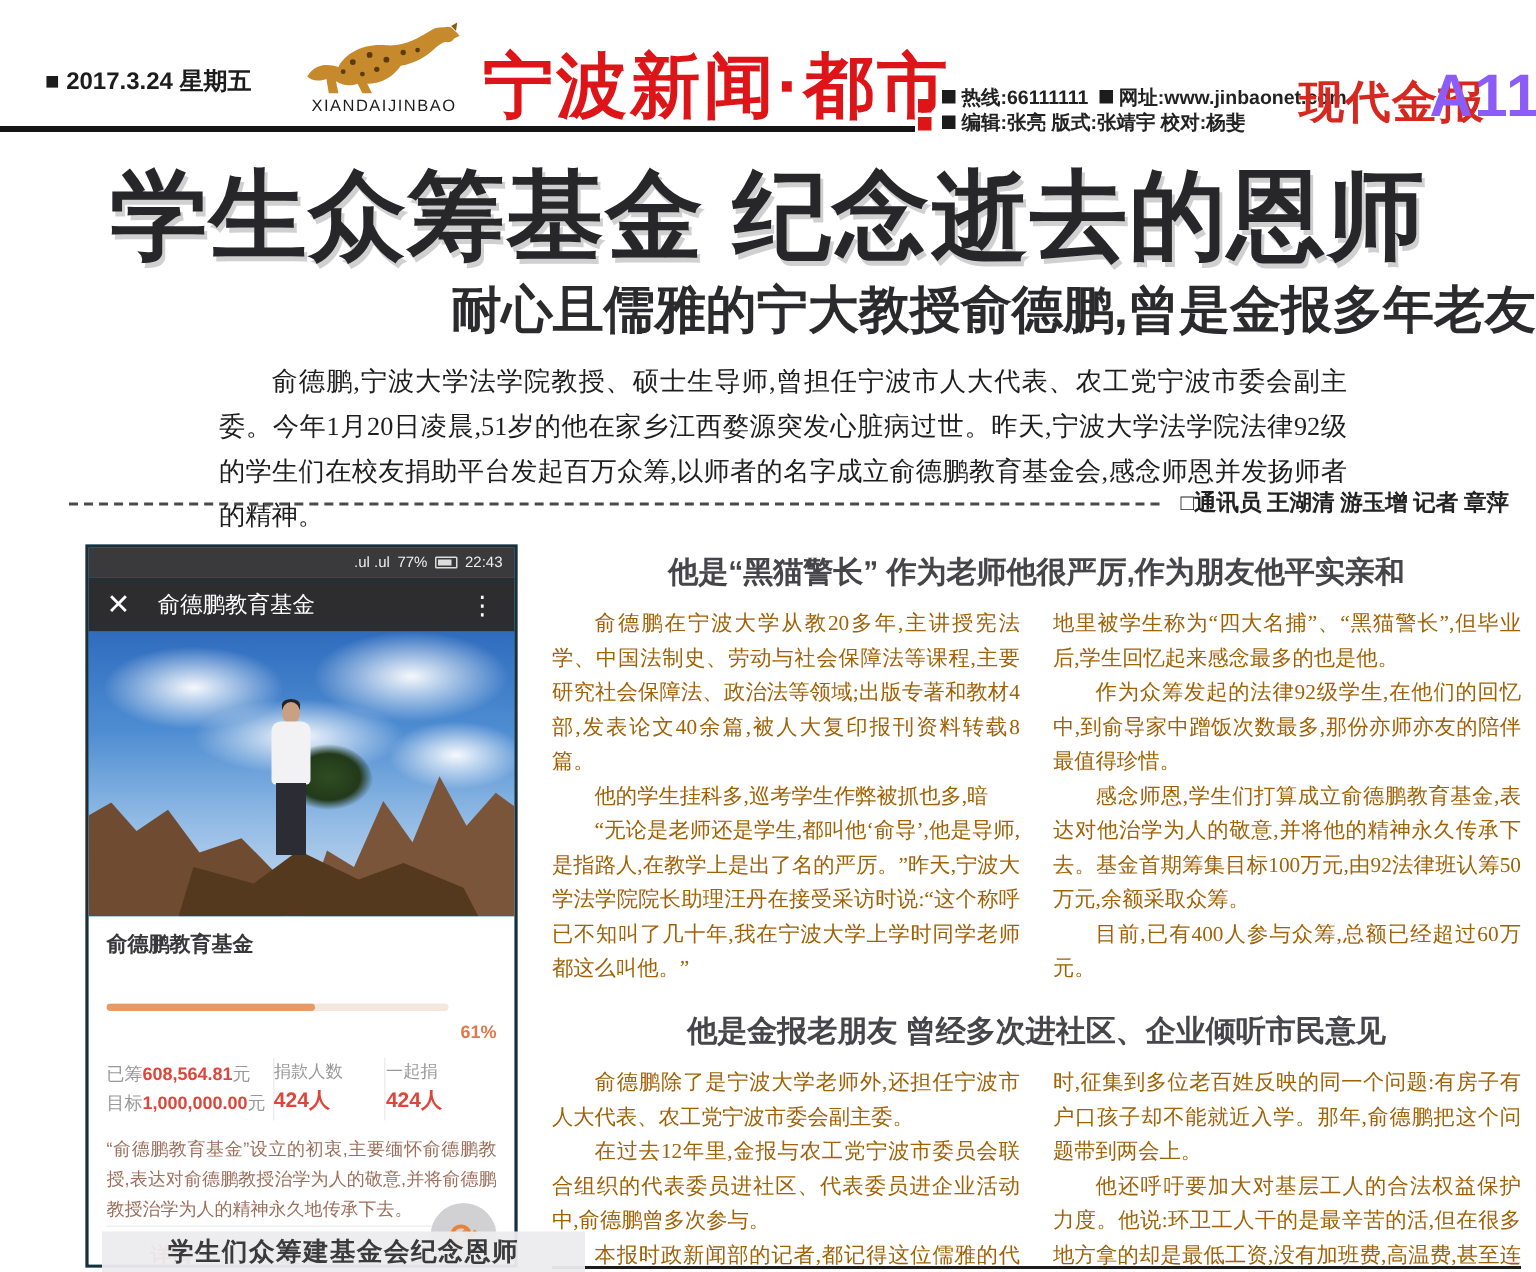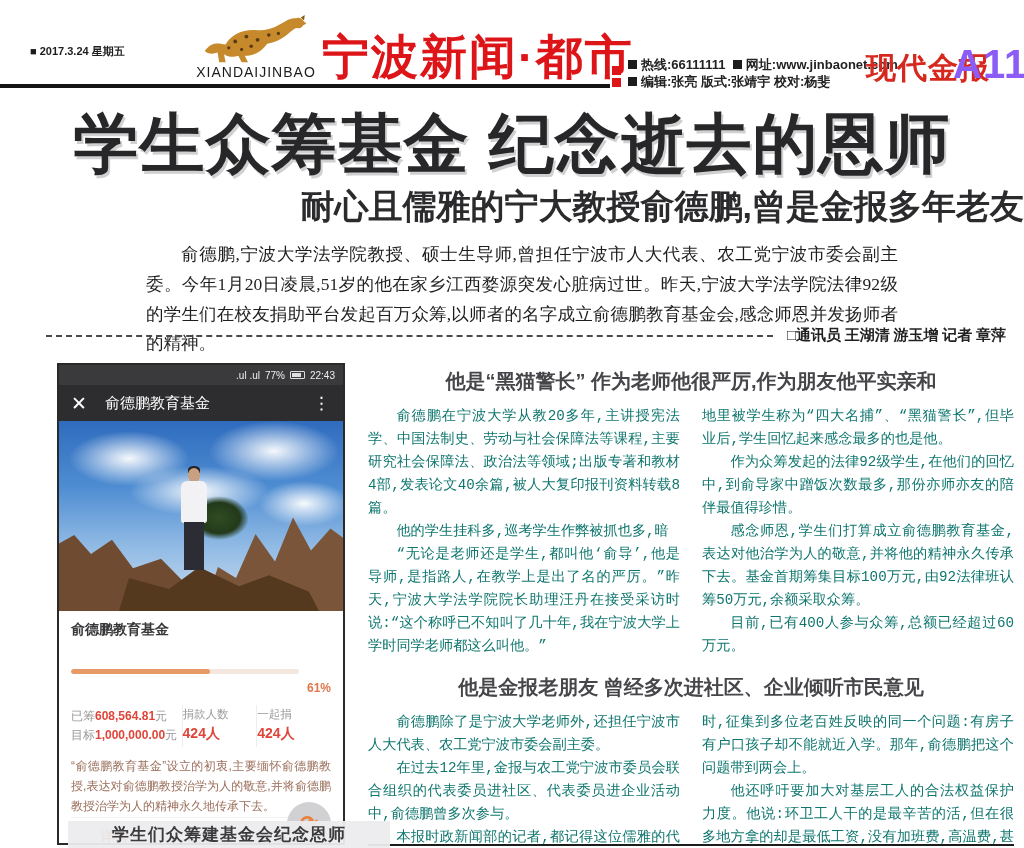--- a/index.html
+++ b/index.html
@@ -4,25 +4,25 @@
 <style>
   :root{
     --red:#dd1418; --num-red:#e0453a; --orange:#ec5f2a; --orange-soft:#e89a66;
     --ink:#27272a; --body:#333;
   }
   *{margin:0;padding:0;box-sizing:border-box;}
   body{background:#888;font-family:"Liberation Sans",sans-serif;}
   .page{position:relative;width:1024px;height:848px;background:#fff;overflow:hidden;margin:0 auto;}
 
   
-  .hdr-date{position:absolute;left:30px;top:44px;font-size:11px;font-weight:bold;color:#1c1c1c;}
+  .hdr-date{position:absolute;left:30px;top:44px;font-size:16px;font-weight:bold;color:#1c1c1c;}
   .hdr-rule{position:absolute;left:0;top:84px;width:610px;height:4px;background:#151515;}
   .red-sq{position:absolute;width:9px;height:9px;background:var(--red);}
   .logo{position:absolute;left:196px;top:14px;width:120px;text-align:center;}
-  .logo-name{font-size:14px;letter-spacing:1px;color:#1c1c1c;margin-top:-4px;}
+  .logo-name{font-size:11px;letter-spacing:1px;color:#1c1c1c;margin-top:-4px;}
   .masthead{position:absolute;left:322px;top:26px;font-size:47px;font-weight:900;color:var(--red);letter-spacing:2px;white-space:nowrap;}
   .hdr-info{position:absolute;left:628px;top:56px;font-size:13px;font-weight:bold;color:#222;line-height:17px;white-space:nowrap;}
   .hdr-info .b{display:inline-block;width:9px;height:9px;background:#1c1c1c;margin-right:4px;}
   .paper-name{position:absolute;left:866px;top:48px;font-size:30px;font-weight:900;color:#d6281e;letter-spacing:1px;}
   .page-no{position:absolute;left:953px;top:42px;font-size:40px;font-weight:700;color:#8b5cf6;letter-spacing:1px;}
 
   
   .headline{position:absolute;left:0;top:100px;width:100%;text-align:center;font-size:65px;font-weight:900;color:var(--ink);letter-spacing:1px;white-space:nowrap;text-shadow:2px 3px 0 rgba(40,40,40,.22);}
   .subheadline{position:absolute;left:0;top:184px;width:100%;text-align:right;font-size:34px;font-weight:bold;color:#2b2b2d;white-space:nowrap;}
 
@@ -74,21 +74,21 @@
   .floater{position:absolute;right:0;top:-16px;width:44px;height:44px;border-radius:50%;background:rgba(205,205,208,.92);display:flex;align-items:center;justify-content:center;color:#e8813a;font-size:22px;font-weight:bold;}
   .p-btnbar{background:#f2f2f4;padding:9px 8px;display:flex;gap:8px;flex:none;}
   .p-btn{flex:1;background:var(--orange);color:#fff;border-radius:6px;height:42px;display:flex;align-items:center;justify-content:center;gap:6px;font-size:13.5px;font-weight:bold;white-space:nowrap;}
   .icon-ring{width:17px;height:17px;border:1.5px solid #fff;border-radius:50%;display:inline-flex;align-items:center;justify-content:center;font-size:10px;line-height:1;flex:none;}
   .caption{position:absolute;left:68px;top:821px;width:322px;background:rgba(236,236,238,.95);text-align:center;font-size:17px;font-weight:bold;color:#3a3a3c;padding:2px 4px;z-index:5;letter-spacing:1px;}
 
   
   .sections{position:absolute;left:368px;top:368px;width:646px;}
   .sec-title{text-align:center;font-size:20px;font-weight:bold;color:#46464a;margin-bottom:10px;white-space:nowrap;}
   .cols{display:flex;gap:22px;}
-  .col{flex:1;font-family:Liberation Mono, monospace;font-size:14.2px;line-height:1.62;color:#0f766e;text-align:justify;}
+  .col{flex:1;font-family:Liberation Serif, serif;font-size:14.2px;line-height:1.62;color:#a16207;text-align:justify;}
   .col p{text-indent:2em;}
   .col p.cont{text-indent:0;}
   .section + .section{margin-top:16px;}
   .bottom-rule{position:absolute;left:368px;top:844px;width:646px;height:2px;background:#1c1c1c;}
 </style>
 </head>
 <body>
 
 <div class="page">
 

